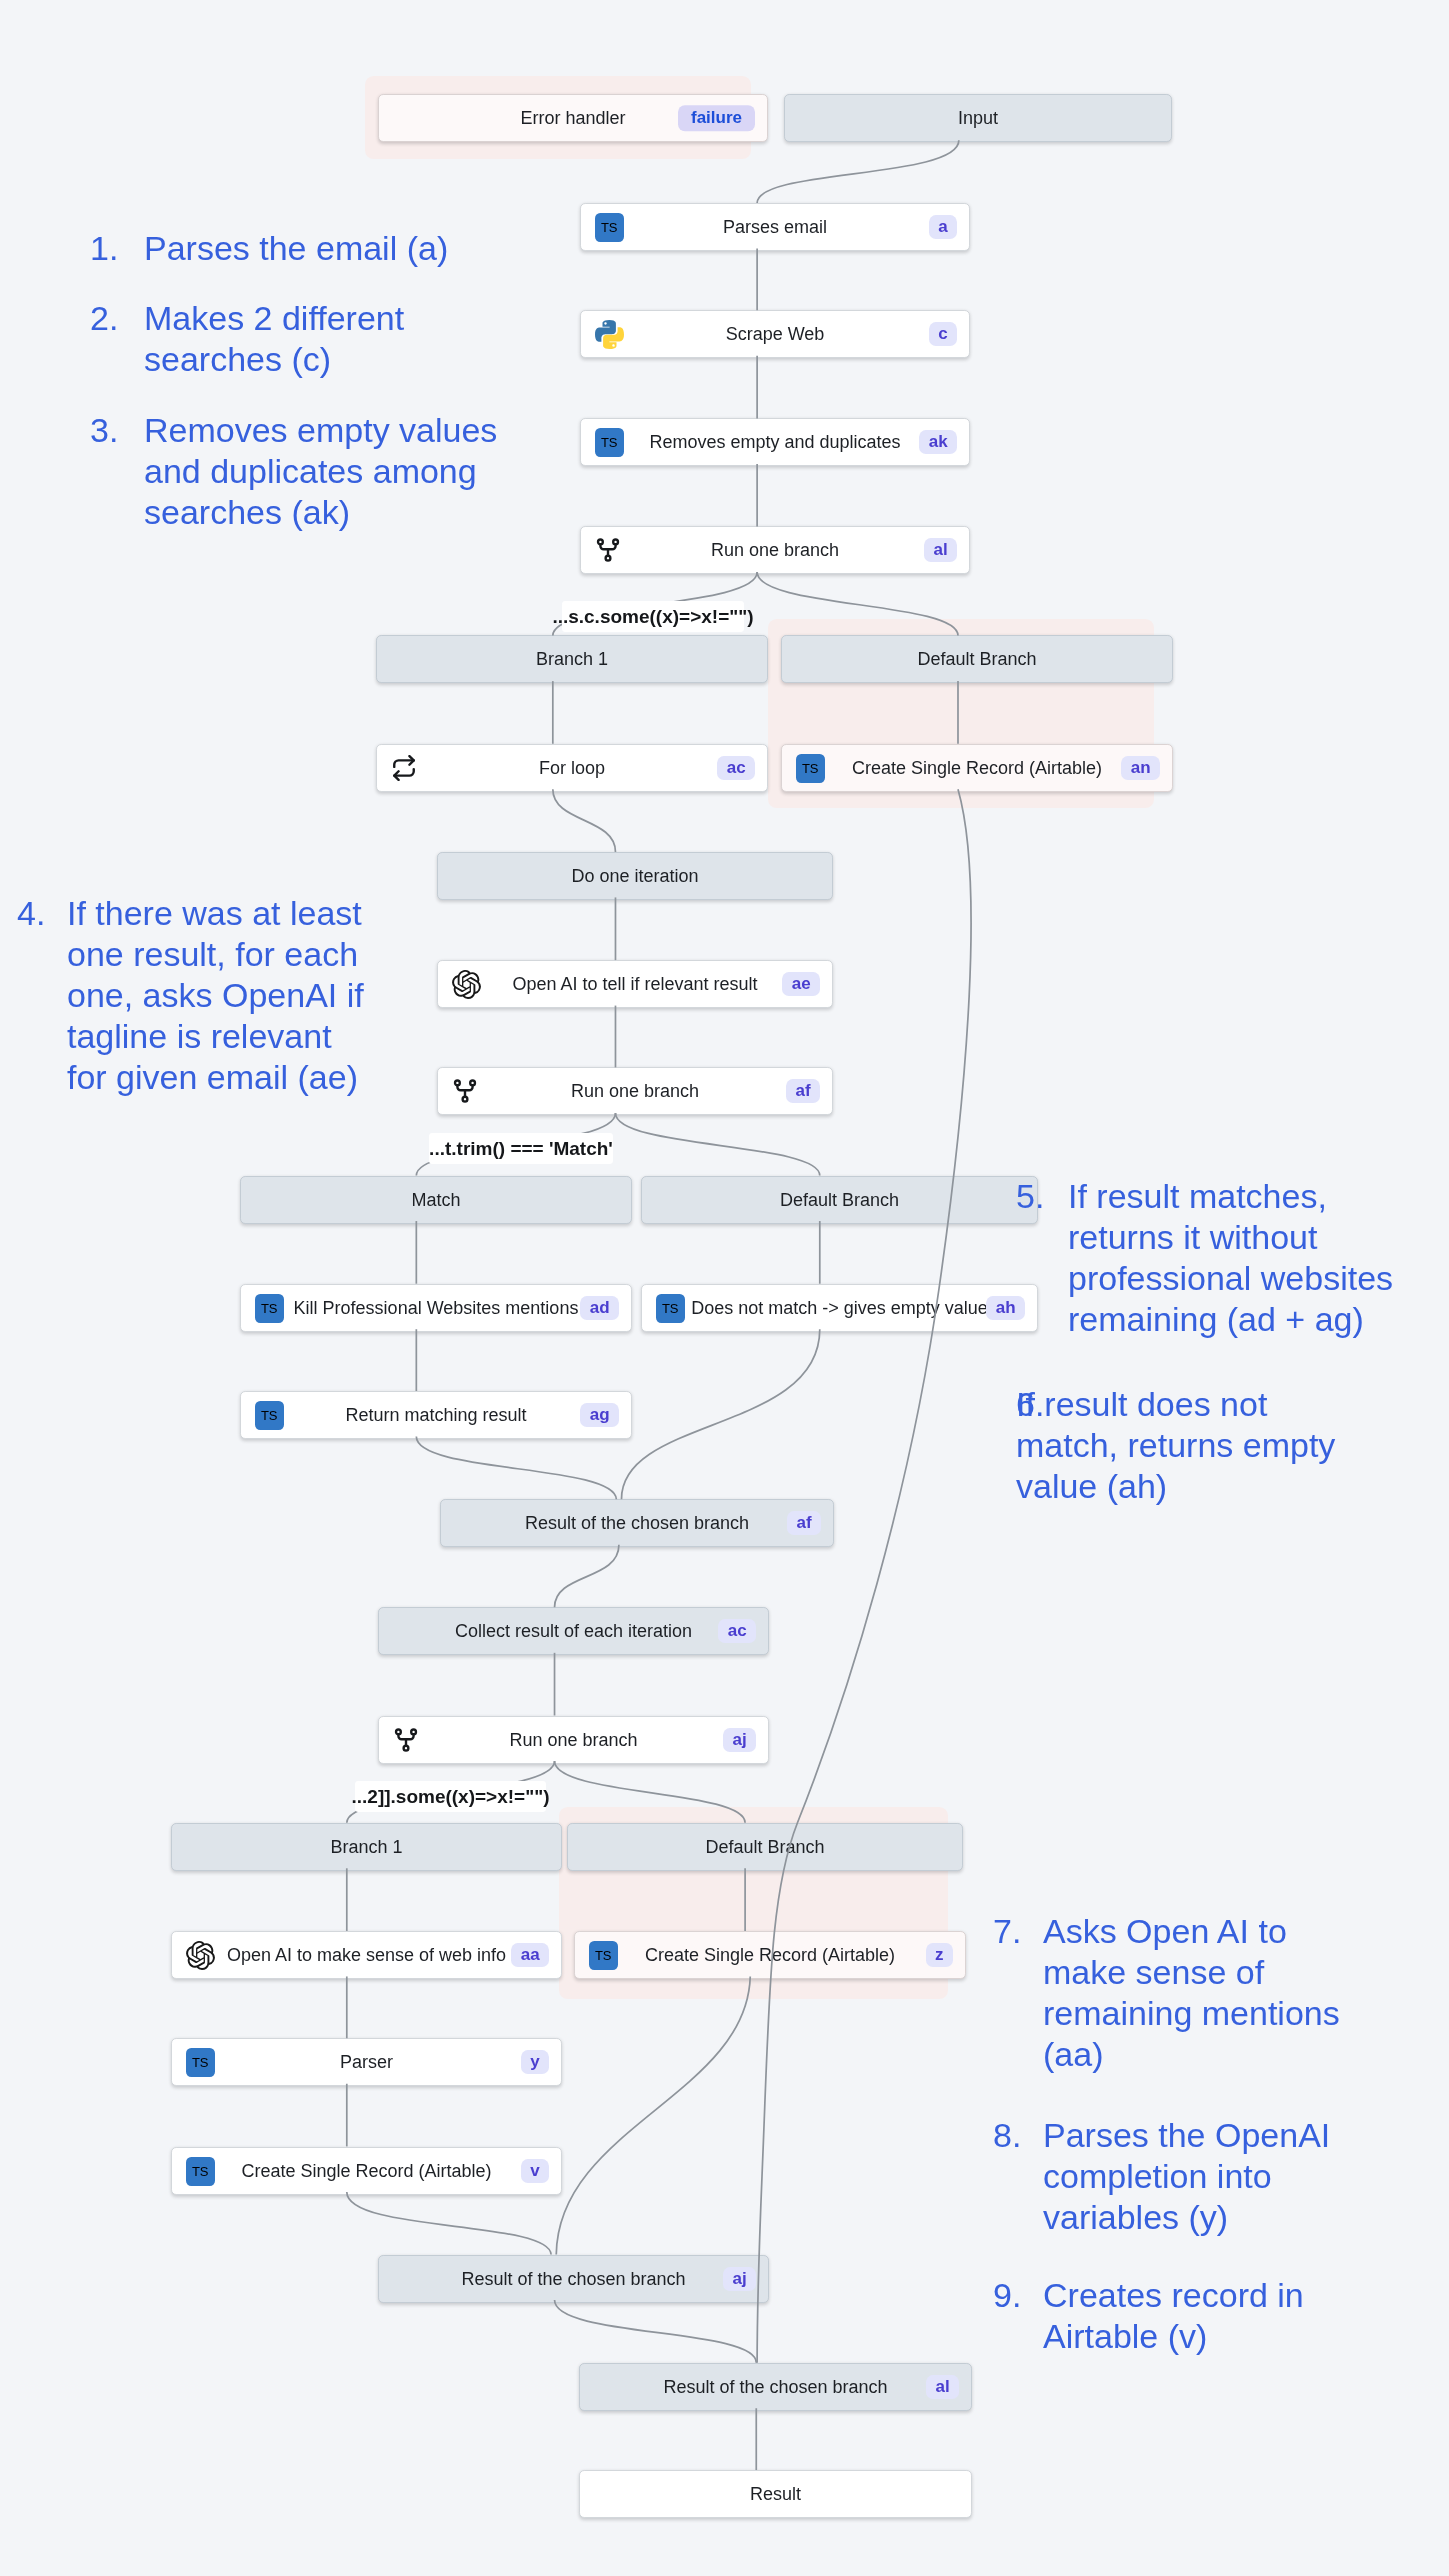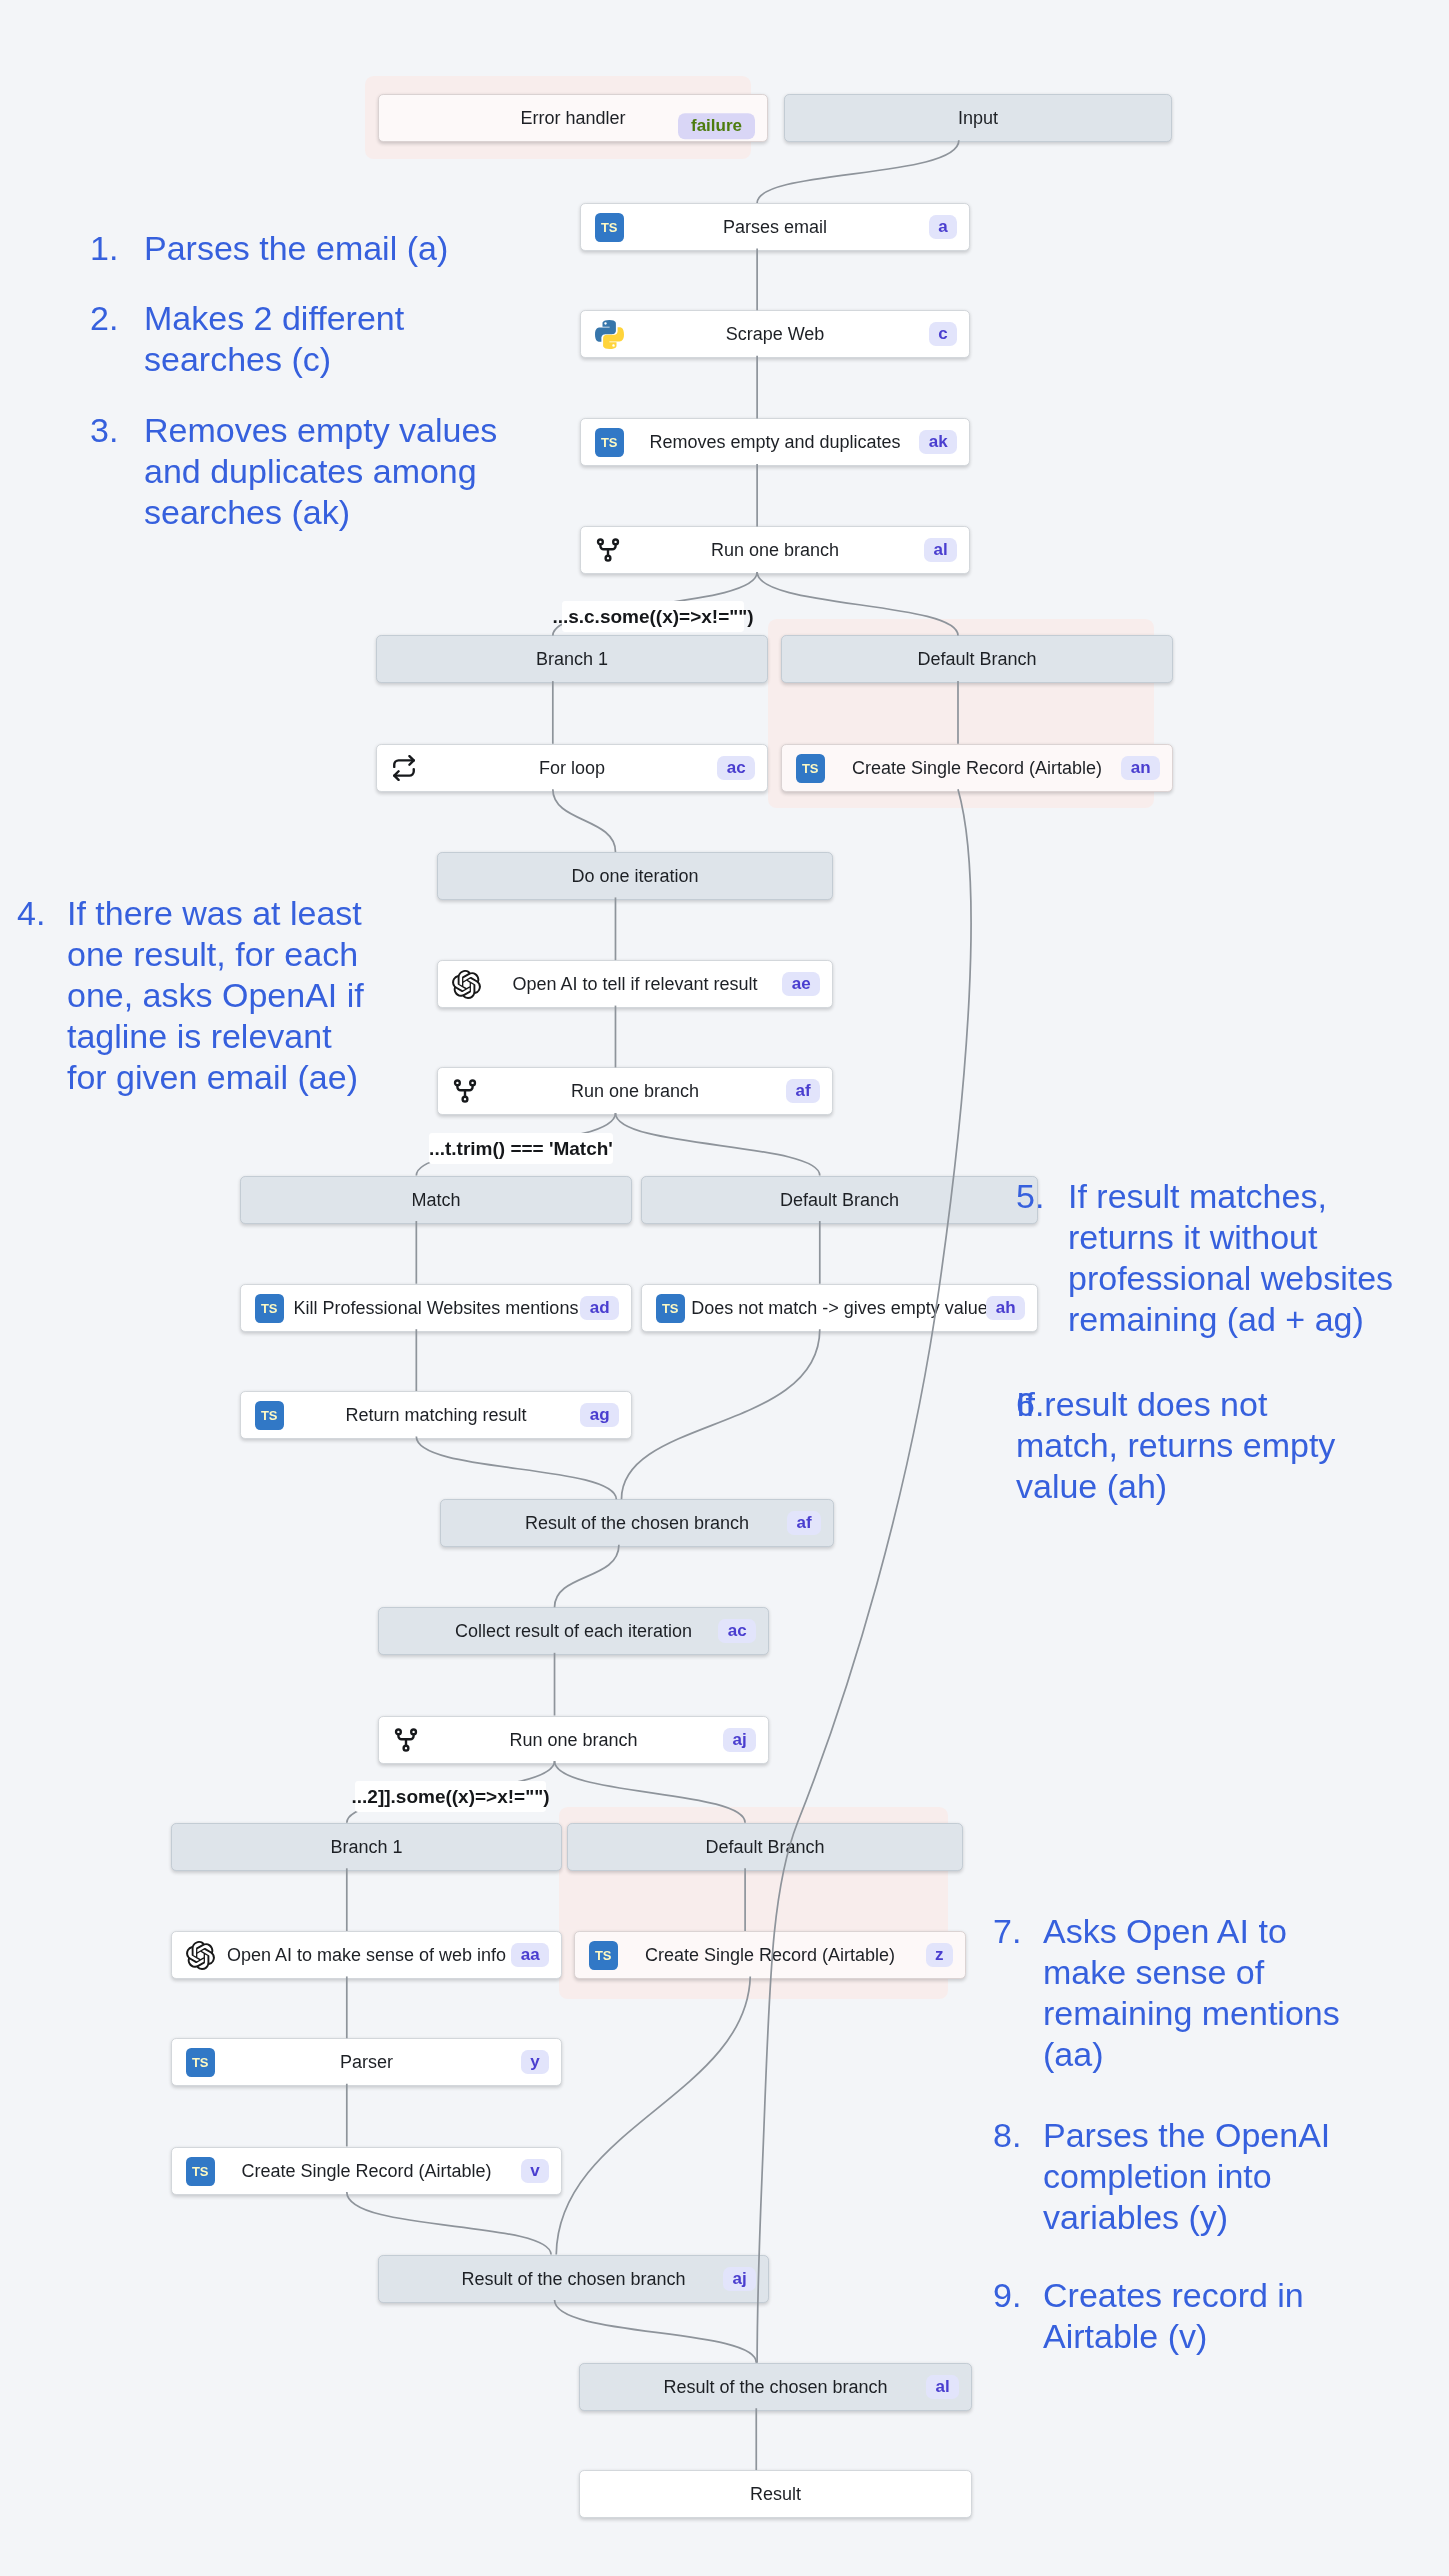--- a/index.html
+++ b/index.html
@@ -19,24 +19,24 @@
   .kind-task-pink{background:#fdf8f8;border:0.9px solid #dbd3d3;}
   .kind-header{background:#dee4ea;border:0.9px solid #c3ccd4;}
   .kind-error{background:#fdf9f9;border:0.9px solid #dad2d2;}
   .node .nlabel{position:absolute;left:0;right:0;text-align:center;pointer-events:none;}
   .node .icon{position:absolute;left:13.7px;display:flex;align-items:center;}
   .badge{
     position:absolute;right:12px;top:50%;transform:translateY(-50%);
     background:#e2e4fb;color:#4a3ecf;font-weight:bold;font-size:17px;
     padding:3.4px 9.4px;border-radius:6.9px;line-height:1;
   }
-  .badge-failure{background:#d9d6f6;color:#4d7c0f;padding:4.3px 13px;margin-top:8px;}
+  .badge-failure{background:#d9d6f6;color:#1d4ed8;padding:4.3px 13px;}
   .ts-sq{
     width:29px;height:29px;background:#3178c6;border-radius:5.2px;
-    color:#fef9c3;font-weight:bold;font-size:13px;
+    color:#000000;font-weight:normal;font-size:13px;
     display:flex;align-items:center;justify-content:center;
   }
   svg.edges{position:absolute;left:0;top:0;pointer-events:none;}
   svg.edges path{stroke:#8e949b;stroke-width:2;fill:none;}
   .chip{
     position:absolute;background:#ffffff;border-radius:3.4px;
     display:flex;align-items:center;justify-content:center;
     font-size:19px;font-weight:600;color:#15171a;white-space:nowrap;
   }
   .ann{position:absolute;color:#3660dd;font-size:34px;line-height:41px;white-space:nowrap;}

